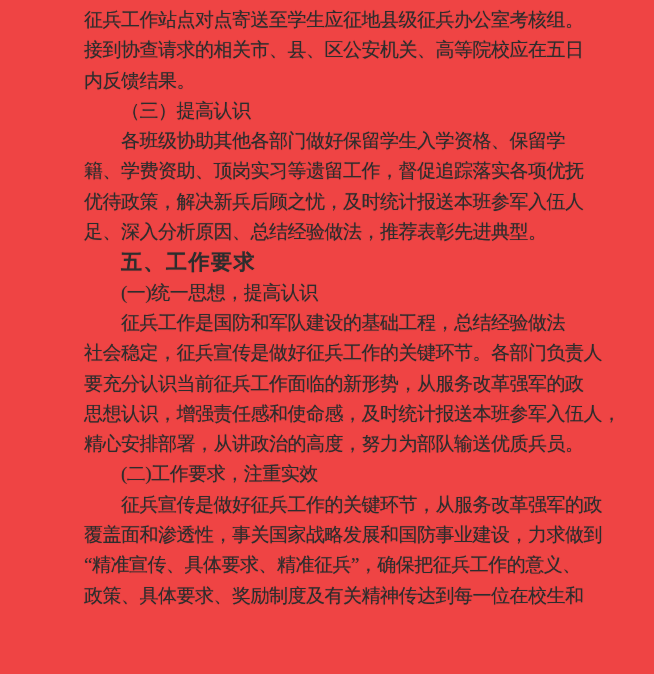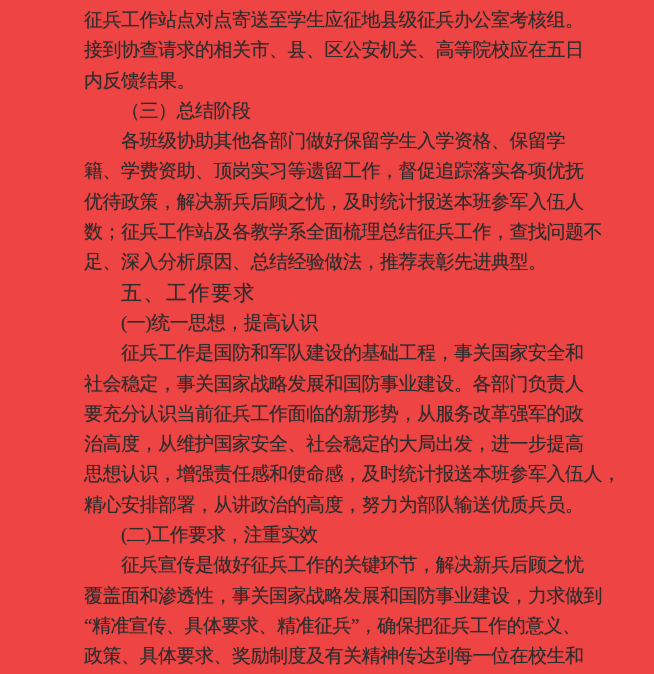--- a/index.html
+++ b/index.html
@@ -29,46 +29,44 @@
   .ln {
     height: 30.3px;
     line-height: 30.3px;
     white-space: nowrap;
     text-align: left;
   }
   .ln.indent {
     text-indent: 37px;
   }
   .ln.heading {
-    font-weight: normal;
+    font-weight: bold;
     font-size: 21px;
     letter-spacing: 1.5px;
   }
 </style>
 </head>
 <body>
 
 <div class="page">
   <div class="doc-body">
     <div class="ln">征兵工作站点对点寄送至学生应征地县级征兵办公室考核组。</div>
     <div class="ln">接到协查请求的相关市、县、区公安机关、高等院校应在五日</div>
     <div class="ln">内反馈结果。</div>
-    <div class="ln indent">（三）总结阶段</div>
+    <div class="ln indent">（三）提高认识</div>
     <div class="ln indent">各班级协助其他各部门做好保留学生入学资格、保留学</div>
     <div class="ln">籍、学费资助、顶岗实习等遗留工作，督促追踪落实各项优抚</div>
     <div class="ln">优待政策，解决新兵后顾之忧，及时统计报送本班参军入伍人</div>
-    <div class="ln">数；征兵工作站及各教学系全面梳理总结征兵工作，查找问题不</div>
     <div class="ln">足、深入分析原因、总结经验做法，推荐表彰先进典型。</div>
     <div class="ln indent heading">五、工作要求</div>
     <div class="ln indent">(一)统一思想，提高认识</div>
-    <div class="ln indent">征兵工作是国防和军队建设的基础工程，事关国家安全和</div>
-    <div class="ln">社会稳定，事关国家战略发展和国防事业建设。各部门负责人</div>
+    <div class="ln indent">征兵工作是国防和军队建设的基础工程，总结经验做法</div>
+    <div class="ln">社会稳定，征兵宣传是做好征兵工作的关键环节。各部门负责人</div>
     <div class="ln">要充分认识当前征兵工作面临的新形势，从服务改革强军的政</div>
-    <div class="ln">治高度，从维护国家安全、社会稳定的大局出发，进一步提高</div>
     <div class="ln">思想认识，增强责任感和使命感，及时统计报送本班参军入伍人，</div>
     <div class="ln">精心安排部署，从讲政治的高度，努力为部队输送优质兵员。</div>
     <div class="ln indent">(二)工作要求，注重实效</div>
-    <div class="ln indent">征兵宣传是做好征兵工作的关键环节，解决新兵后顾之忧</div>
+    <div class="ln indent">征兵宣传是做好征兵工作的关键环节，从服务改革强军的政</div>
     <div class="ln">覆盖面和渗透性，事关国家战略发展和国防事业建设，力求做到</div>
     <div class="ln">“精准宣传、具体要求、精准征兵”，确保把征兵工作的意义、</div>
     <div class="ln">政策、具体要求、奖励制度及有关精神传达到每一位在校生和</div>
   </div>
 </div>
 
 </body></html>

